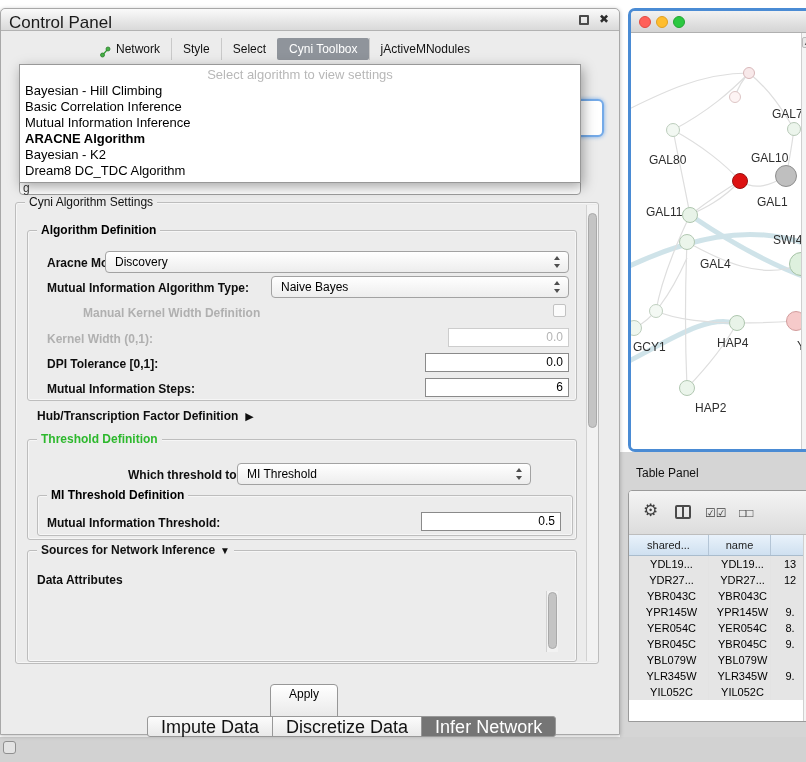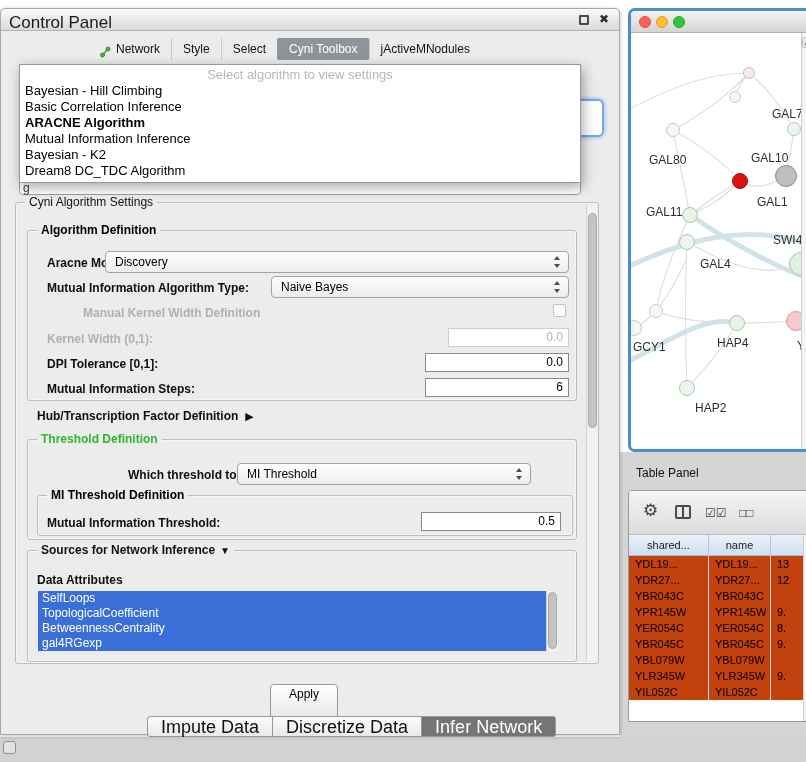--- a/index.html
+++ b/index.html
@@ -100,21 +100,21 @@
   #columns-icon{left:46px;top:14px;width:16px;height:14px;border:2px solid #4a4a4a;border-radius:2px;}
   #columns-icon:after{content:"";position:absolute;left:5px;top:0;bottom:0;border-left:2px solid #4a4a4a;}
   #selall-icon{left:76px;top:15px;font-size:12px;}
   #deselall-icon{left:110px;top:15px;font-size:12px;}
   #table-header{position:absolute;left:0;top:44px;width:174px;height:21px;display:flex;background:linear-gradient(#e9f2fb,#cfe0f0);border-bottom:1px solid #a9bccd;}
   .hcell{border-right:1px solid #b4c5d6;font-size:11px;color:#222;text-align:center;line-height:21px;overflow:hidden;white-space:nowrap;}
   .hcell:nth-child(1){width:80px;}
   .hcell:nth-child(2){width:62px;}
   .hcell:nth-child(3){flex:1;border-right:none;}
   #table-rows{position:absolute;left:0;top:65px;width:174px;}
-  .trow{display:flex;height:16px;background:#c2410c;}
+  .trow{display:flex;height:16px;background:#e5e5e5;text-align:center;}
   .tcell{font-size:11px;line-height:16px;padding-left:6px;color:#000;border-right:1px solid #e3e3e3;overflow:hidden;white-space:nowrap;}
   .tcell:nth-child(1){width:80px;}
   .tcell:nth-child(2){width:62px;}
   .tcell:nth-child(3){flex:1;border-right:none;}
   #table-scroll{position:absolute;right:0;top:44px;width:10px;bottom:0;background:#f4f4f4;border-left:1px solid #d0d0d0;}
 </style>
 </head>
 <body>
 
 <div id="root">
@@ -154,22 +154,22 @@
 
     <div id="focus-remnant"></div>
     <div id="combo-remnant"></div>
     <span id="fragment">g</span>
 
     <div id="popup">
       <div id="algo-placeholder">Select algorithm to view settings</div>
       <div id="algo-options">
           <div class="algo-item">Bayesian - Hill Climbing</div>
           <div class="algo-item">Basic Correlation Inference</div>
+          <div class="algo-item">Mutual Information Inference</div>
           <div class="algo-item sel">ARACNE Algorithm</div>
-          <div class="algo-item">Mutual Information Inference</div>
           <div class="algo-item">Bayesian - K2</div>
           <div class="algo-item">Dream8 DC_TDC Algorithm</div>
         </div>
     </div>
 
     <div class="group" id="settings-group">
       <span class="gtitle">Cyni Algorithm Settings</span>
     </div>
     <div class="vtrack" style="left:585px;top:196px;width:12px;height:456px;">
       <div class="vthumb" style="top:8px;width:9px;height:215px;"></div>
@@ -212,26 +212,20 @@
     <div class="group" id="mit-group">
       <span class="gtitle blue">MI Threshold Definition</span>
     </div>
     <span class="lbl" style="left:46px;top:507px;">Mutual Information Threshold:</span>
     <div class="field" style="left:420px;top:503px;width:140px;">0.5</div>
 
     <div class="group" id="sources-group">
       <span class="gtitle bold"><span>Sources for Network Inference</span><span id="sources-title-arrow">▼</span></span>
     </div>
     <span class="lbl" style="left:36px;top:564px;">Data Attributes</span>
-    <div id="attr-list">
-        <div class="attr-item">SelfLoops</div>
-        <div class="attr-item">TopologicalCoefficient</div>
-        <div class="attr-item">BetweennessCentrality</div>
-        <div class="attr-item">gal4RGexp</div>
-      </div>
     <div class="vtrack" style="left:545px;top:582px;width:12px;height:61px;">
       <div class="vthumb" style="top:1px;width:9px;height:57px;"></div>
     </div>
 
     <div id="apply-btn">Apply</div>
 
     <div id="bottom-tabs">
         <div class="btab">Impute Data</div>
         <div class="btab">Discretize Data</div>
         <div class="btab active">Infer Network</div>

